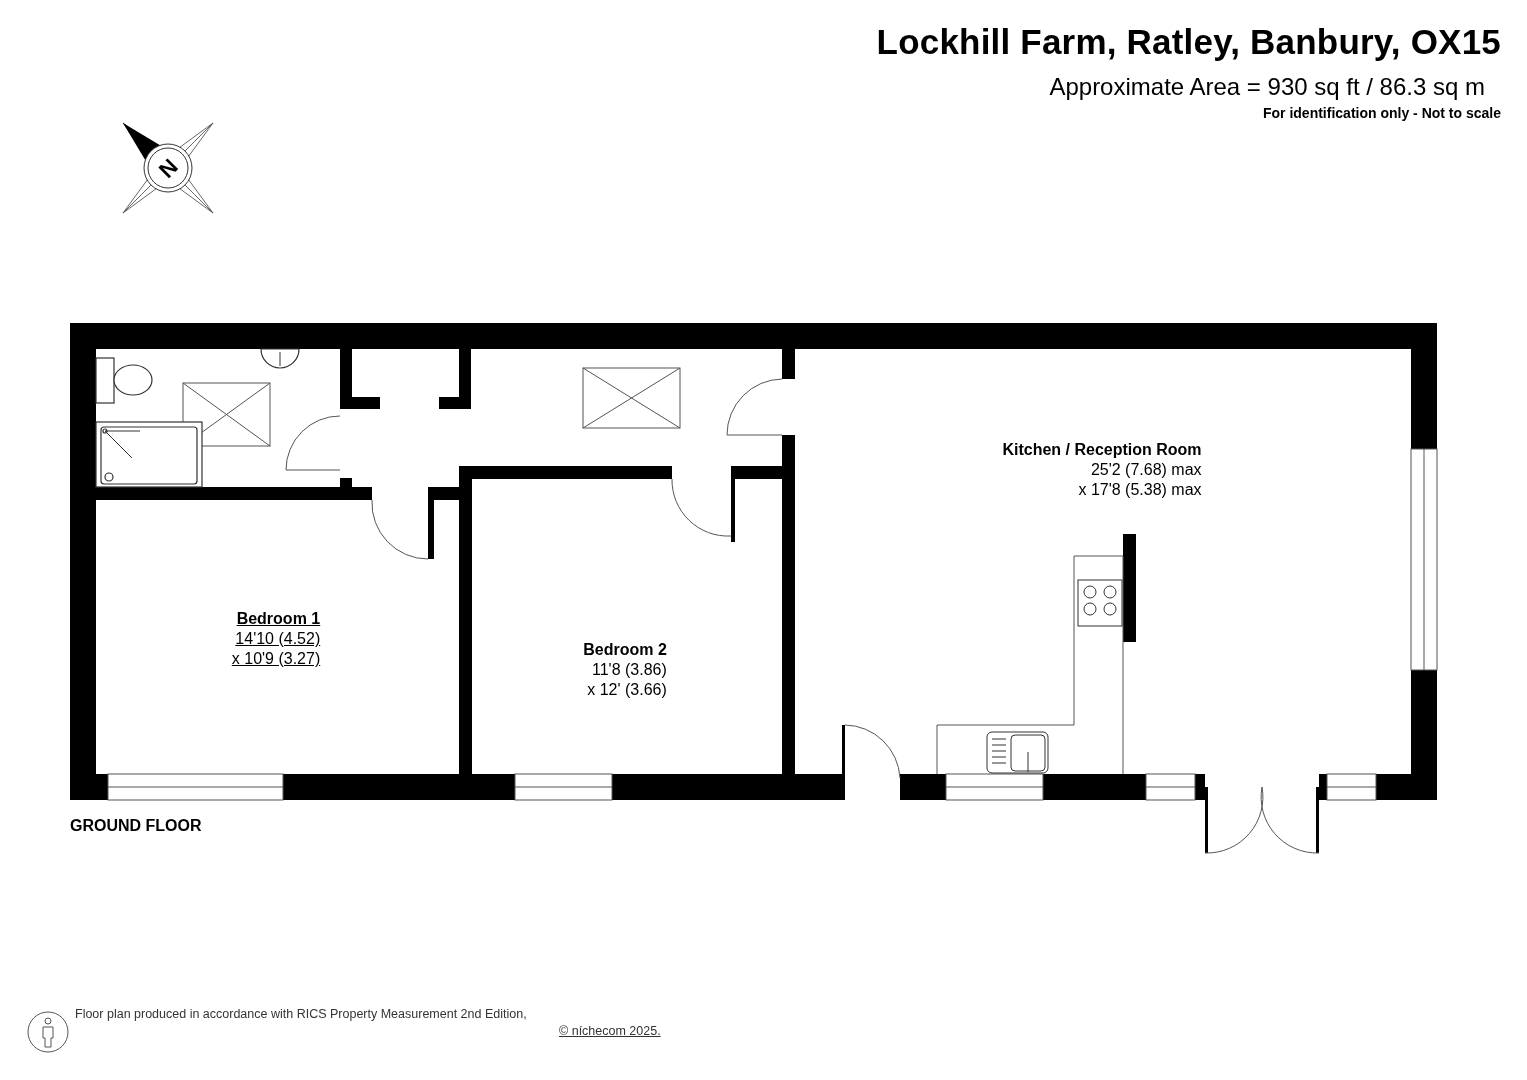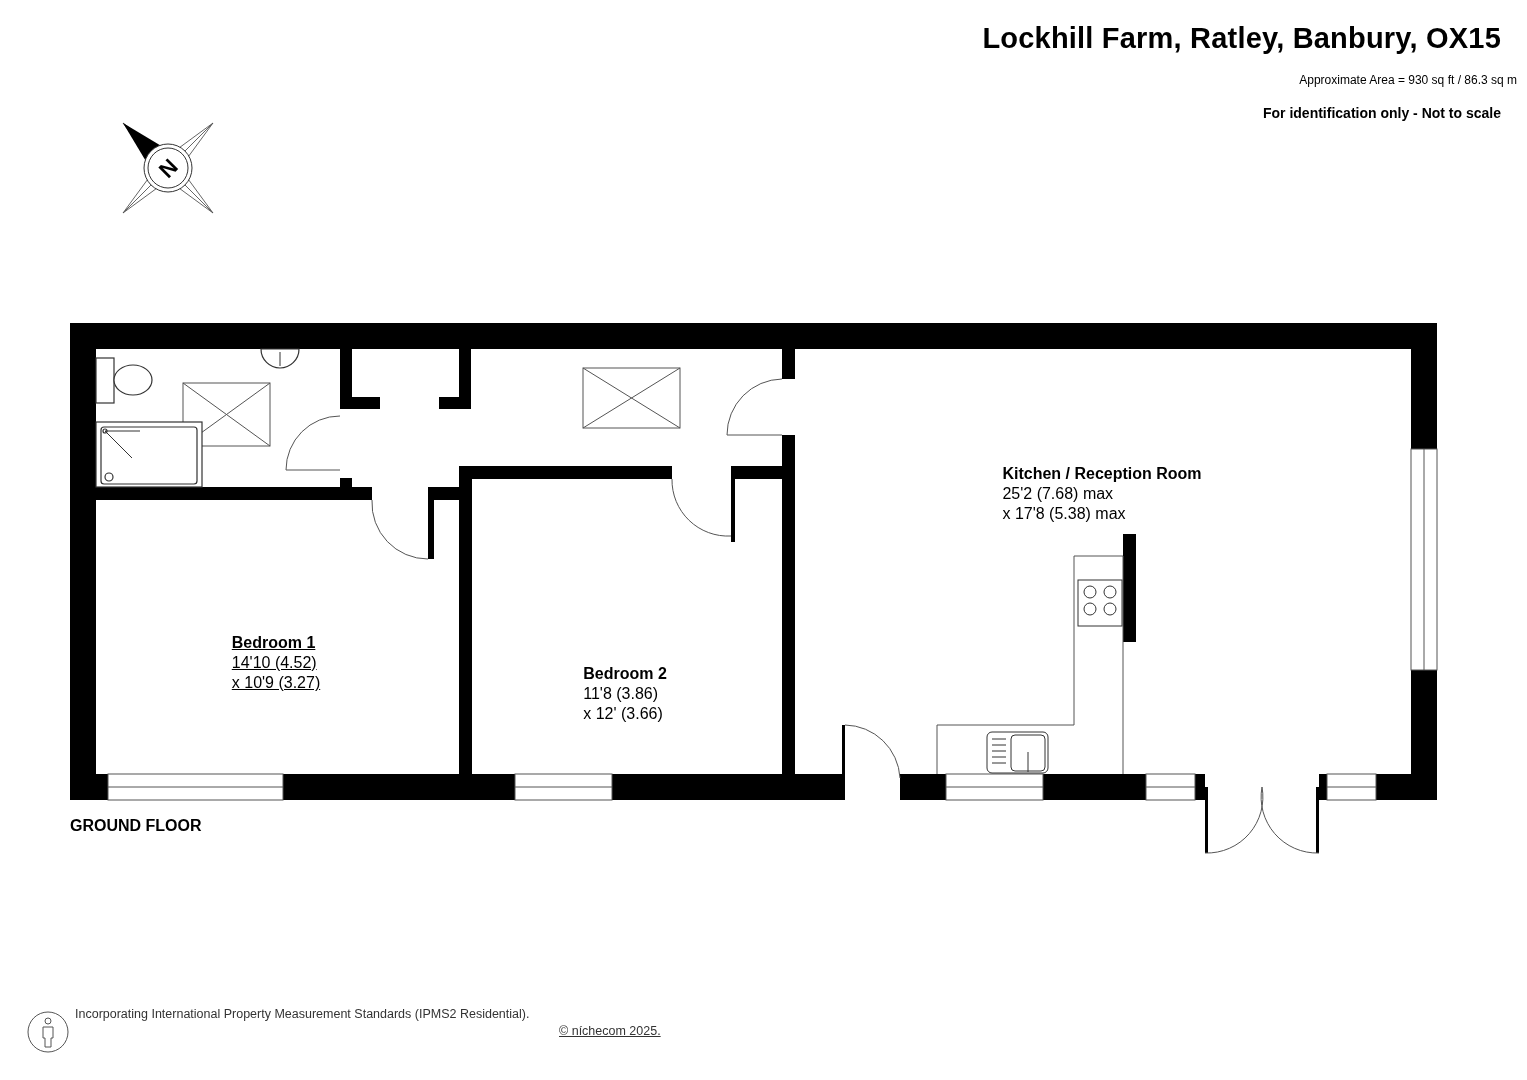--- a/index.html
+++ b/index.html
@@ -1,22 +1,22 @@
 <!DOCTYPE html>
 <html><head>
 <meta charset="utf-8">
 <style>
   html, body { margin: 0; padding: 0; background: #ffffff; }
   body { width: 1527px; height: 1080px; position: relative; overflow: hidden; font-family: "Liberation Sans", sans-serif; color: #000; }
-  .title { position: absolute; right: 26px; top: 22px; font-size: 29px; font-weight: bold; letter-spacing: 0.2px; white-space: nowrap; }
-  .area { position: absolute; right: 10px; top: 73px; font-size: 12px; white-space: nowrap; text-align: center; }
+  .title { position: absolute; right: 26px; top: 22px; font-size: 35px; font-weight: bold; letter-spacing: 0.2px; white-space: nowrap; }
+  .area { position: absolute; right: 42px; top: 73px; font-size: 24px; white-space: nowrap; text-align: center; }
   .note { position: absolute; right: 26px; top: 105px; font-size: 14px; white-space: nowrap; font-weight: bold; }
   .floor-label { position: absolute; left: 70px; top: 817px; font-size: 16px; font-weight: bold; }
   .plan { position: absolute; left: 0; top: 0; }
-  .room-label { position: absolute; text-align: left; font-size: 16px; line-height: 20px; white-space: nowrap; transform: translateX(-50%); margin-top: 24px; }
+  .room-label { position: absolute; text-align: right; font-size: 16px; line-height: 20px; white-space: nowrap; transform: translateX(-50%); }
   .room-label .name { font-weight: bold; font-size: 16px; }
   .footer { position: absolute; left: 75px; top: 1006px; font-size: 12.5px; line-height: 17px; color: #333; white-space: nowrap; }
   .footer .copy { position: absolute; left: 484px; top: 17px; text-decoration: underline; }
   .footer-icon { position: absolute; left: 26px; top: 1010px; }
   .compass { position: absolute; left: 118px; top: 118px; }
 </style>
 </head>
 <body>
 
 <div class="title">Lockhill Farm, Ratley, Banbury, OX15</div>
@@ -173,15 +173,15 @@
 </div>
 
 <div class="floor-label">GROUND FLOOR</div>
 
 <svg class="footer-icon" width="44" height="44" viewBox="0 0 44 44">
   <circle cx="22" cy="22" r="20" fill="none" stroke="#555" stroke-width="1"></circle>
   <circle cx="22" cy="11" r="3" fill="none" stroke="#555" stroke-width="1"></circle>
   <path d="M17,17 L27,17 L27,28 L25,28 L25,37 L19,37 L19,28 L17,28 Z" fill="none" stroke="#555" stroke-width="1"></path>
 </svg>
 <div class="footer">
-  <div>Incorporating International Property Measurement Standards (IPMS2 Residential).</div>
+  <div>Floor plan produced in accordance with RICS Property Measurement 2nd Edition,</div>
   <div class="copy">© níchecom 2025.</div>
 </div>
 
 </body></html>

